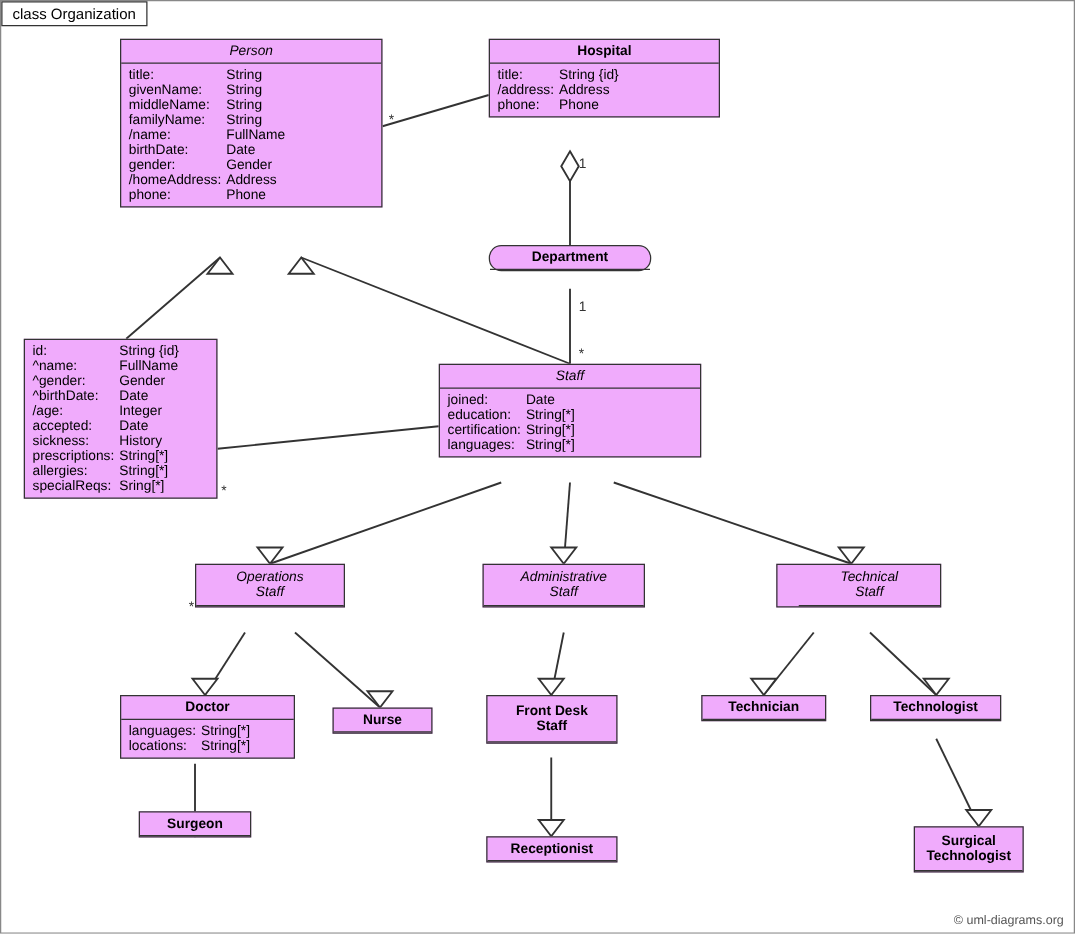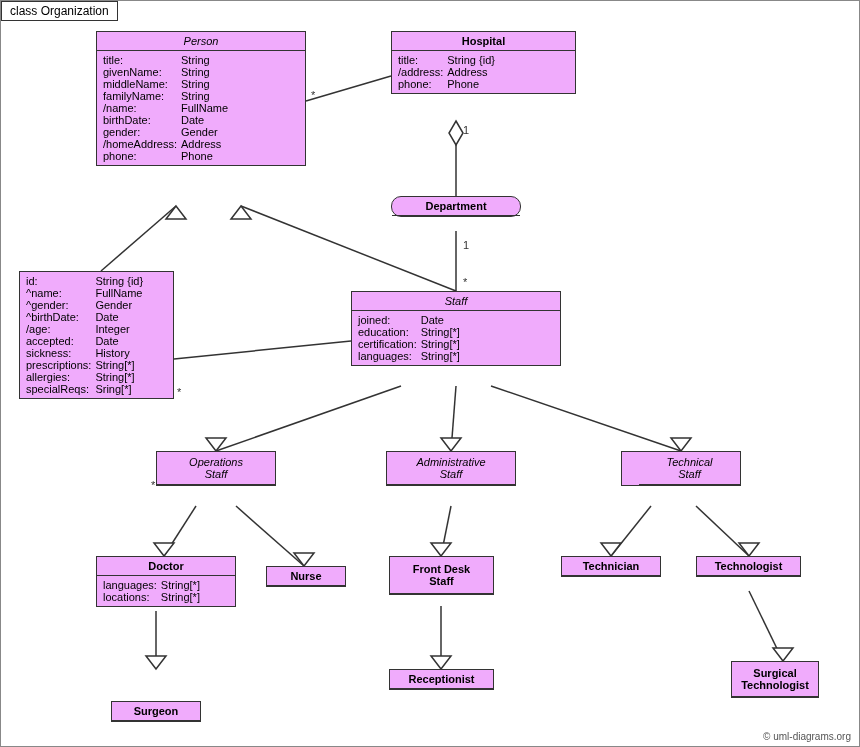--- a/index.html
+++ b/index.html
@@ -300,21 +300,21 @@
   </div>
 
   <div class="uml-box" style="left:155px; top:450px; width:120px; text-align:center;">
     <div class="box-title" style="font-style:italic; padding:4px;">Operations<br>Staff</div>
   </div>
 
   <div class="uml-box" style="left:385px; top:450px; width:130px; text-align:center;">
     <div class="box-title" style="font-style:italic; padding:4px;">Administrative<br>Staff</div>
   </div>
 
-  <div class="uml-box" style="left:620px; top:450px; width:120px; text-align:center;padding-left:17px;">
+  <div class="uml-box" style="left:620px; top:450px; width:132px; text-align:center;padding-left:17px;">
     <div class="box-title" style="font-style:italic; padding:4px;">Technical<br>Staff</div>
   </div>
 
   <div class="uml-box" style="left:95px; top:555px; width:140px;">
     <div class="box-title normal">Doctor</div>
     <div class="box-body">
       <table>
         <tbody>
             <tr>
               <td>languages:</td>
@@ -338,21 +338,21 @@
   </div>
 
   <div class="uml-box" style="left:560px; top:555px; width:100px;">
     <div class="box-title normal">Technician</div>
   </div>
 
   <div class="uml-box" style="left:695px; top:555px; width:105px;">
     <div class="box-title normal">Technologist</div>
   </div>
 
-  <div class="uml-box" style="left:110px; top:700px; width:90px;">
+  <div class="uml-box" style="left:110px; top:648px; width:90px;">
     <div class="box-title normal">Surgeon</div>
   </div>
 
   <div class="uml-box" style="left:388px; top:668px; width:105px;">
     <div class="box-title normal">Receptionist</div>
   </div>
 
   <div class="uml-box" style="left:730px; top:660px; width:88px; text-align:center;">
     <div class="box-title normal" style="padding:5px 4px;">Surgical<br>Technologist</div>
   </div>

